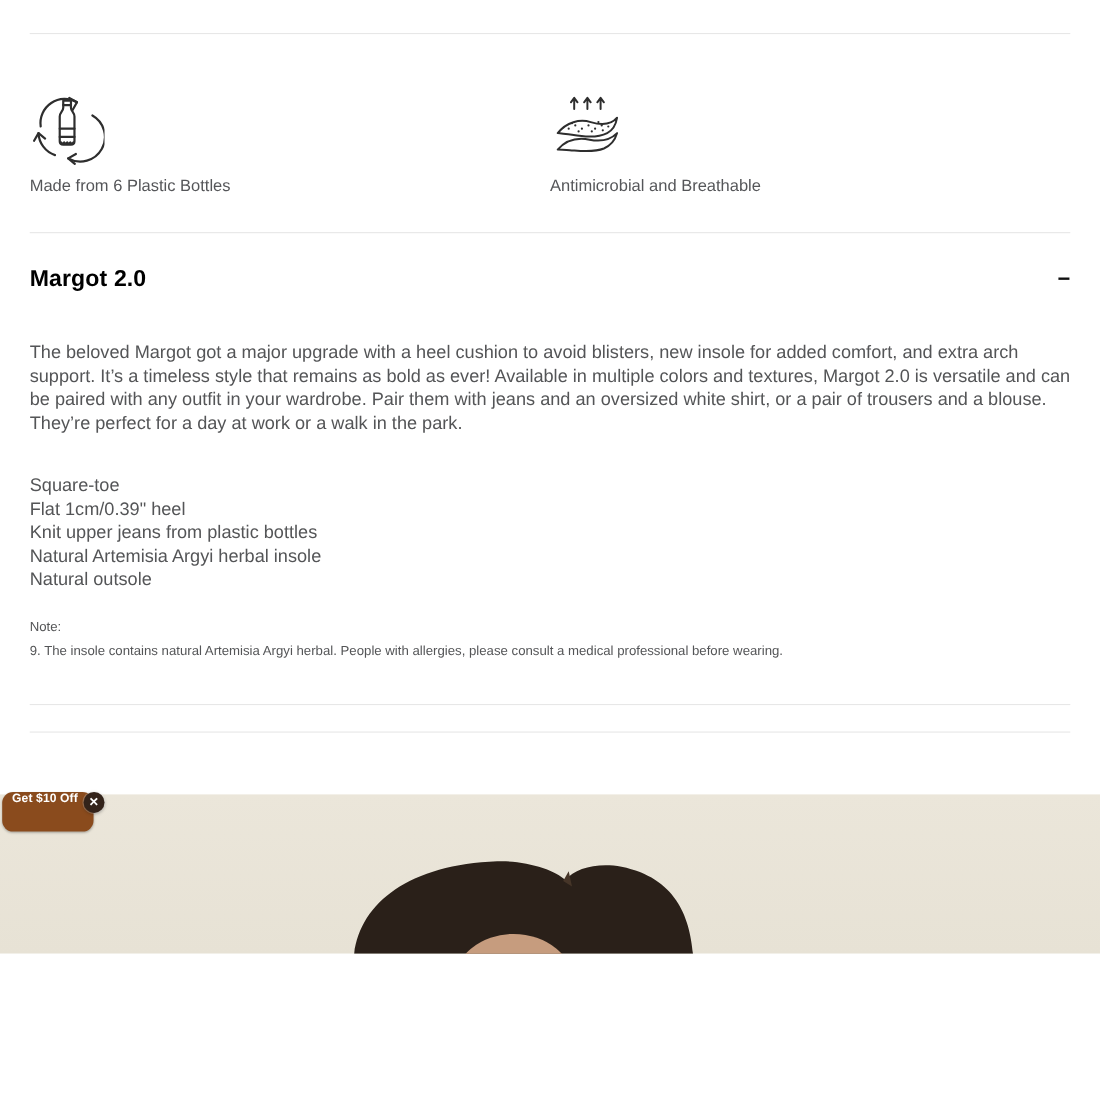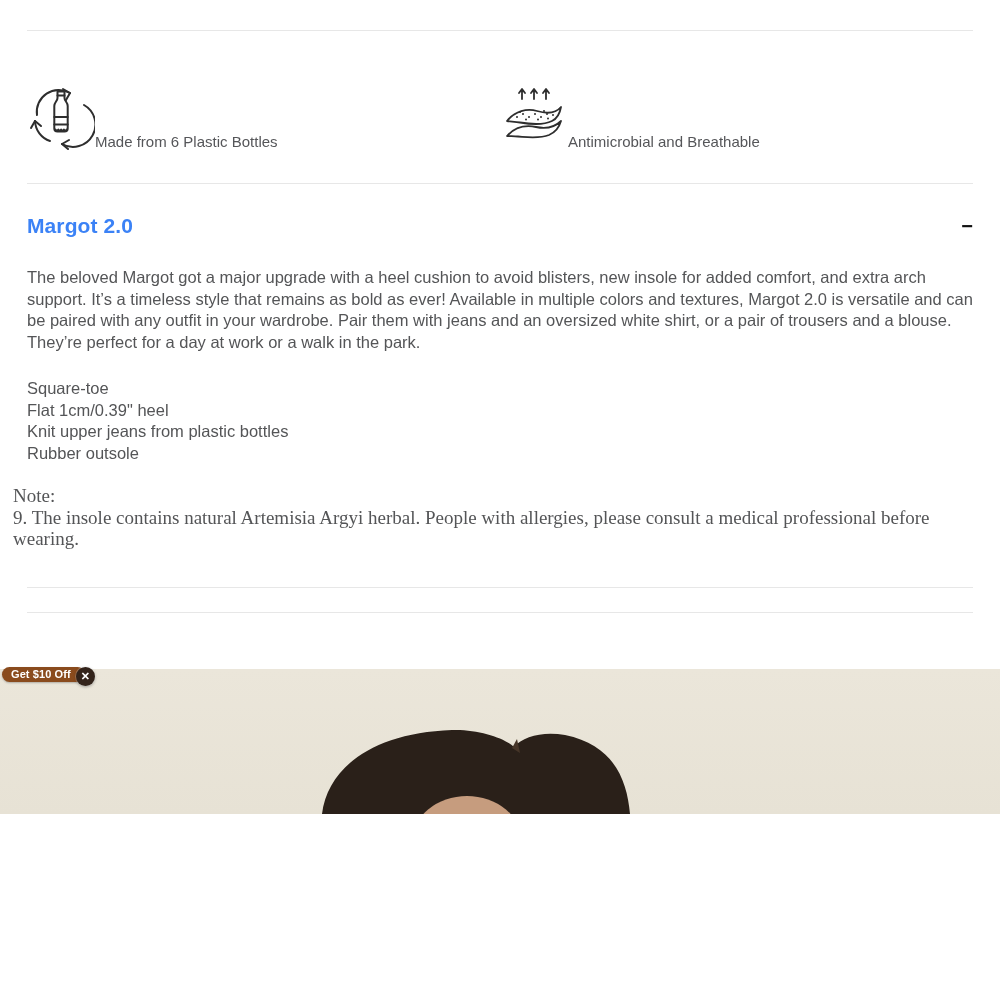--- a/index.html
+++ b/index.html
@@ -11,58 +11,58 @@
     color: #545557;
   }
   .divider {
     border: 0; border-top: 1px solid #e7e7e7;
     margin: 0 27px; height: 0;
   }
   .top-divider { margin-top: 30px; }
 
   
   .features { display: flex; margin: 53px 27px 0; }
-  .feature { flex: 1; display: flex; flex-direction: row; align-items: flex-end; }
+  .feature { flex: 1; display: flex; flex-direction: column; align-items: flex-start; }
   .feature .icon { height: 66px; display: flex; align-items: center; justify-content: center; }
   .feature .icon svg { display: block; }
   .feature-label { margin-top: 11px; font-size: 15px; line-height: 17px; color: #555659; }
 
   .divider-2 { margin-top: 33px; }
 
   
   .accordion-header {
     display: flex; justify-content: space-between; align-items: center;
     margin: 29px 27px 0; cursor: pointer;
   }
   .accordion-title {
-    font-size: 21px; font-weight: 700; color: #3b82f6;
+    font-size: 21px; font-weight: 700; color: #000000;
     margin: 0; line-height: 26px; letter-spacing: 0.1px;
   }
   .toggle {
     font-size: 23px; color: #101010; line-height: 20px;
     width: 20px; text-align: right; font-weight: 400;
   }
   .toggle.minus { font-weight: 700; font-size: 20px; }
 
   .body-text {
-    margin: 28px 27px 0; font-size: 16.5px; line-height: 21.5px; color: #545557;
+    margin: 43px 27px 0; font-size: 16.5px; line-height: 21.5px; color: #545557;
   }
-  .specs-block { margin: 25px 27px 0; font-size: 16.5px; line-height: 21.5px; color: #545557; }
-  .notes-block { margin: 21px 13px 0; font-size: 19px; line-height: 21.5px; color: #545557; font-family: Liberation Serif, serif; }
+  .specs-block { margin: 35px 27px 0; font-size: 16.5px; line-height: 21.5px; color: #545557; }
+  .notes-block { margin: 21px 27px 0; font-size: 12px; line-height: 21.5px; color: #545557; }
 
   .divider-3 { margin-top: 37px; }
   .divider-4 { margin-top: 24px; }
 
   
   .hero { position: relative; margin-top: 56px; height: 145px; width: 1000px; }
   .hero svg { display: block; }
 
   .promo-badge {
     position: absolute; left: 2px; top: -2px;
-    height: 15px; display: flex; align-items: center;
+    height: 36px; display: flex; 
     background: #8a4b1d; border-radius: 10px;
     padding: 0 14px 0 9px; cursor: pointer;
     box-shadow: 0 1px 2px rgba(0,0,0,0.25);
   }
   .promo-label {
     color: #ffffff; font-size: 11px; font-weight: 700;
     white-space: nowrap; letter-spacing: 0.1px;
   }
   .promo-close {
     position: absolute; right: -10px; top: 0px;
@@ -143,21 +143,22 @@
       <h2 class="accordion-title">Margot 2.0</h2>
       <span class="toggle minus">−</span>
     </div>
 
     <p class="body-text">The beloved Margot got a major upgrade with a heel cushion to avoid blisters, new insole for added comfort, and extra arch support. It’s a timeless style that remains as bold as ever! Available in multiple colors and textures, Margot 2.0 is versatile and can be paired with any outfit in your wardrobe. Pair them with jeans and an oversized white shirt, or a pair of trousers and a blouse. They’re perfect for a day at work or a walk in the park.</p>
 
     <div class="specs-block">
       <div>Square-toe</div>
       <div>Flat 1cm/0.39" heel</div>
       <div>Knit upper jeans from plastic bottles</div>
-      <div>Rubber outsole</div>
+      <div>Natural Artemisia Argyi herbal insole</div>
+      <div>Natural outsole</div>
     </div>
 
     <div class="notes-block">
       <div>Note:</div>
       <div>9. The insole contains natural Artemisia Argyi herbal. People with allergies, please consult a medical professional before wearing.</div>
     </div>
   </section>
 
   <hr class="divider divider-3">
 

